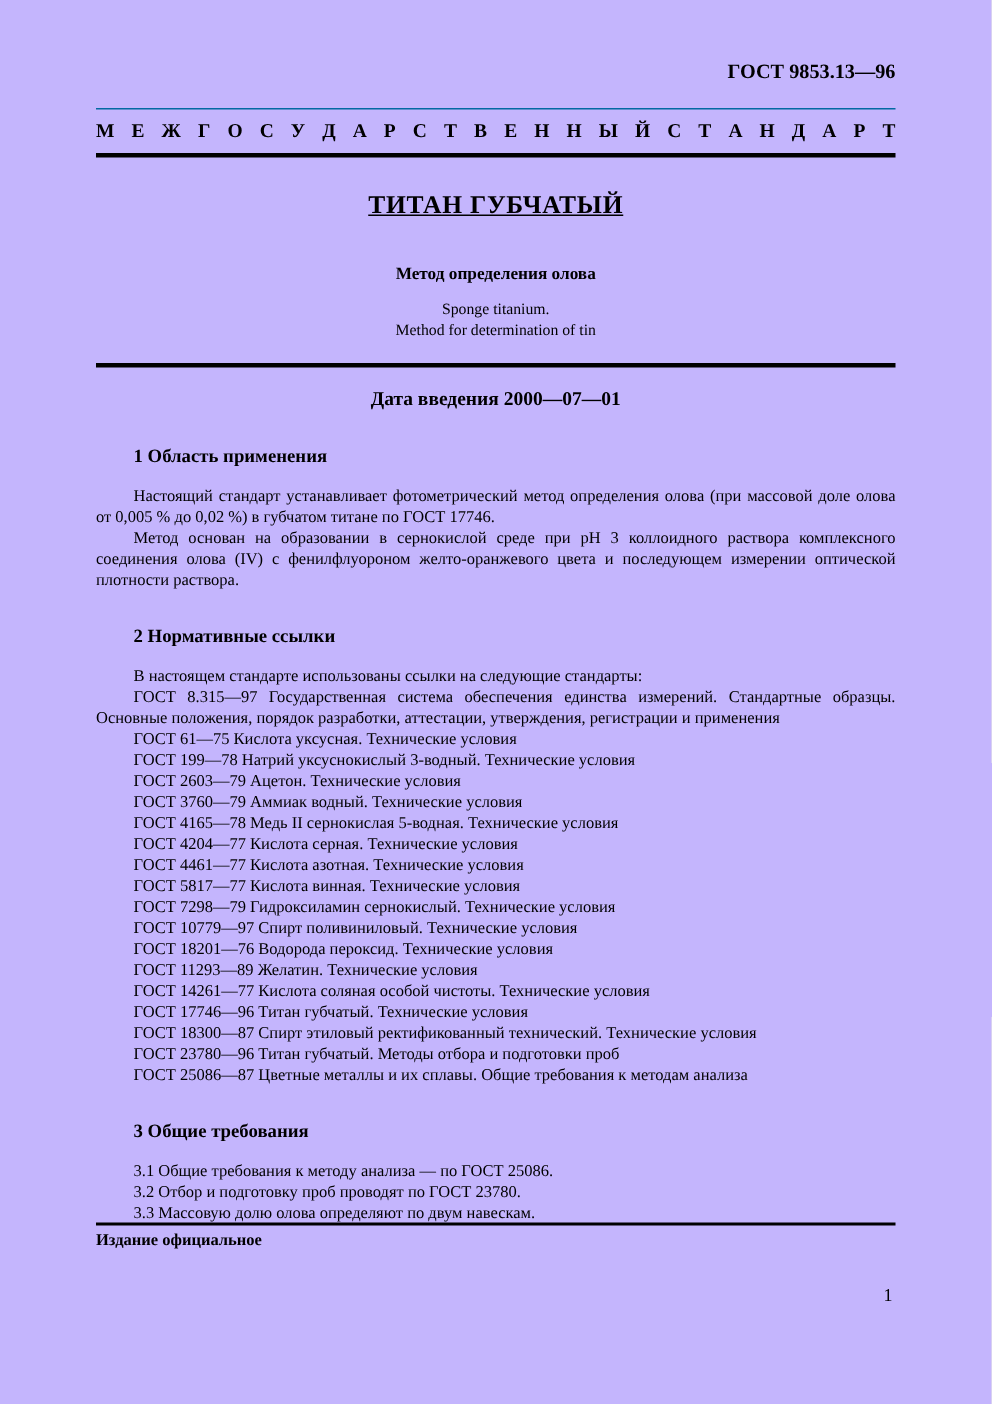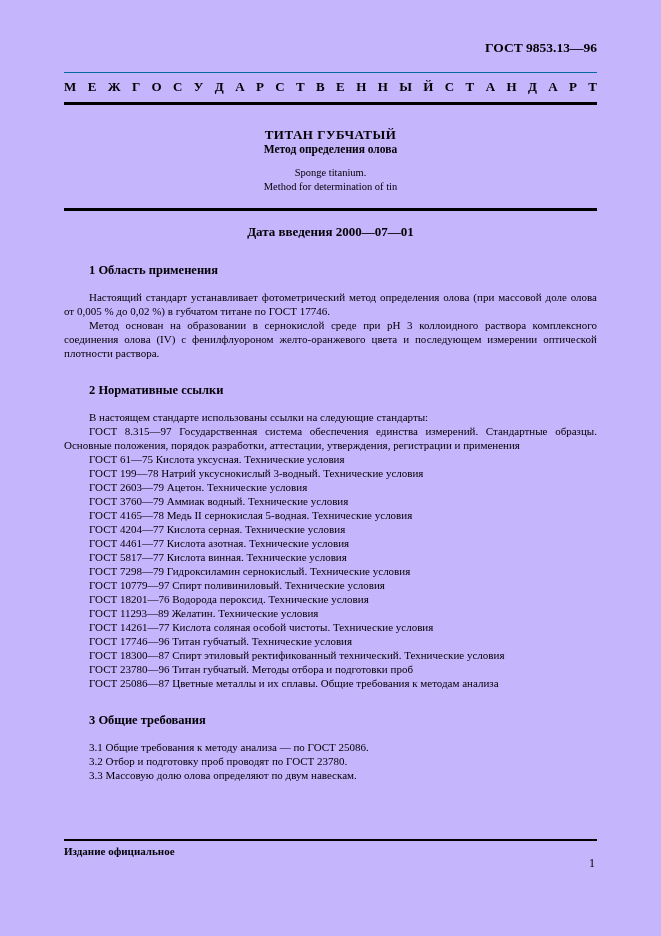--- a/index.html
+++ b/index.html
@@ -35,23 +35,24 @@
     text-align-last: justify;
     white-space: nowrap;
     overflow: hidden;
   }
   .title-block {
     margin-top: 22px;
     text-align: center;
   }
   .title-main {
     font-weight: bold;
-    font-size: 13px;
+    font-size: 17px;
     letter-spacing: 0.5px;
-    margin-bottom: 0;
+    margin-bottom: 30px;
+    text-decoration: underline;
   }
   .title-sub {
     font-weight: bold;
     font-size: 11.5px;
     margin-bottom: 11px;
   }
   .title-en {
     font-size: 10.5px;
     line-height: 1.3;
   }
@@ -93,21 +94,20 @@
   }
   .footer {
     position: absolute;
     left: 64px;
     right: 64px;
     top: 815px;
     border-top: 2px solid #000;
     padding-top: 4px;
     font-weight: bold;
     font-size: 11px;
-    margin-top: 24px;
   }
   .page-number {
     position: absolute;
     right: 66px;
     top: 856px;
     font-size: 12px;
   }
 </style>
 </head>
 <body>

